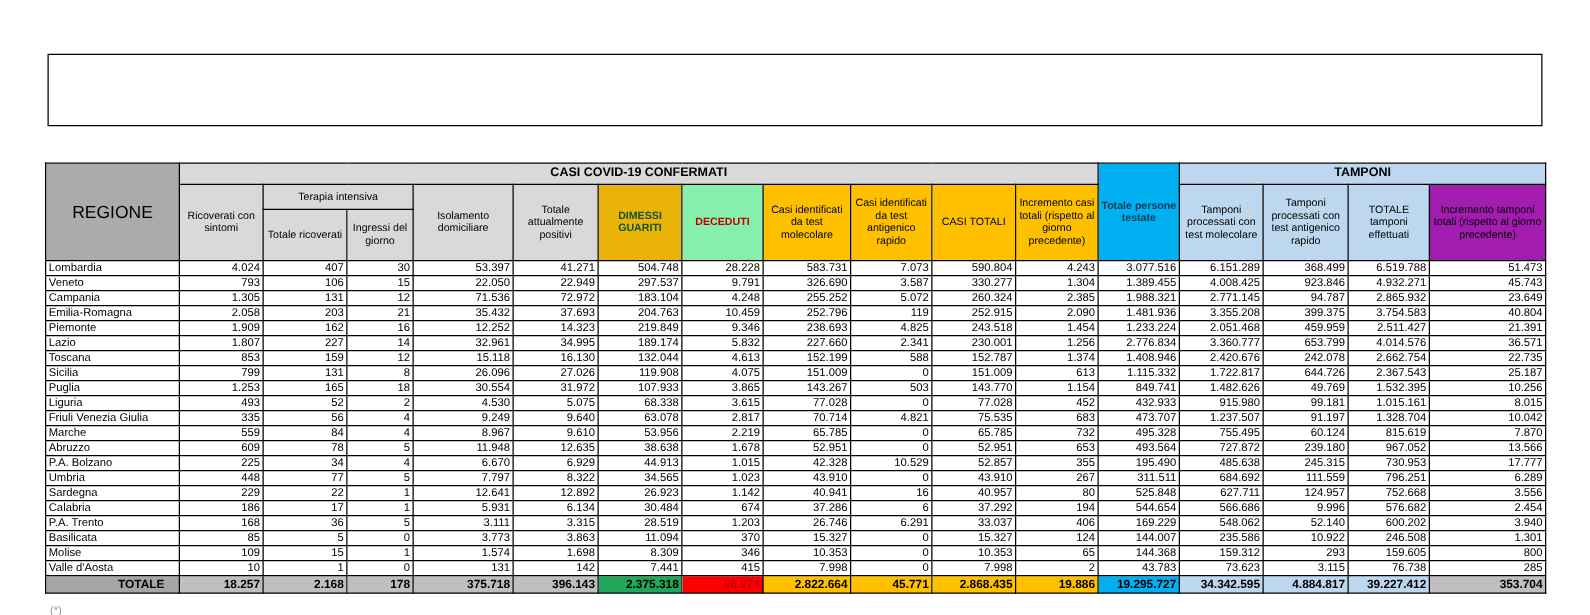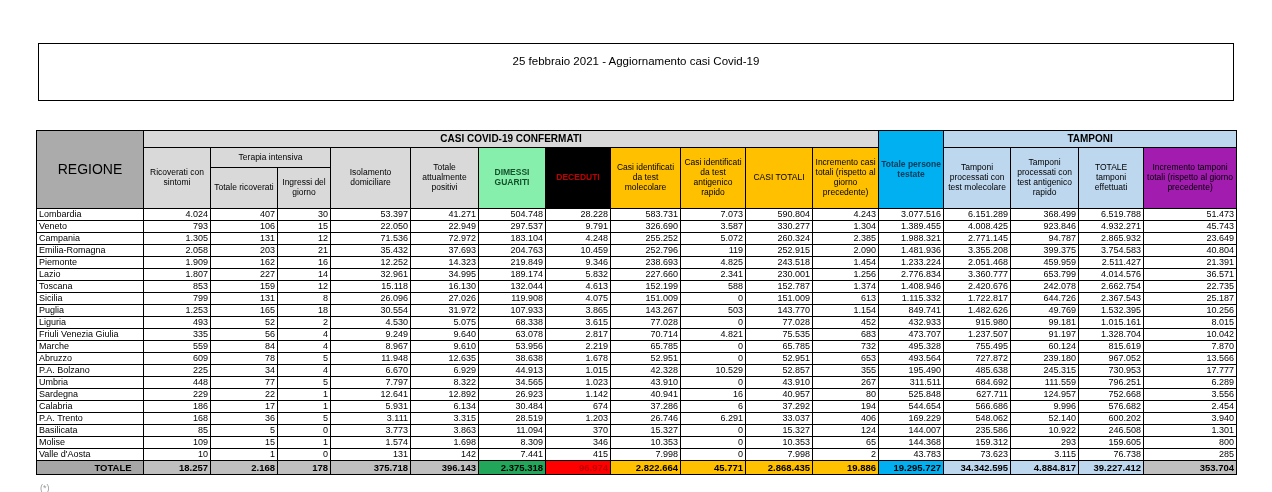--- a/index.html
+++ b/index.html
@@ -10,22 +10,22 @@
   .title-line1{margin-top:11px;font-size:11.5px;}
   .title-line2{margin-top:12px;font-size:11.5px;}
   table.covid{position:absolute;left:36px;top:130px;width:1200px;
        border-collapse:collapse;table-layout:fixed;}
   table.covid th,table.covid td{border:1px solid #000;overflow:hidden;
        white-space:normal;padding:0 2px;box-sizing:border-box;}
   thead th{font-size:8.5px;font-weight:normal;text-align:center;vertical-align:middle;
        background:#D9D9D9;line-height:1.15;}
   th.banner{font-weight:bold;font-size:10px;height:17px;}
   th.regione-h{background:#ABABAB;font-weight:normal;font-size:14px;}
-  th.green-h{background:#86efac;color:#14522B;font-weight:bold;}
-  th.red-h{background:#000000;color:#C00000;font-weight:bold;margin-top:40px;}
+  th.green-h{background:#eab308;color:#14522B;font-weight:bold;}
+  th.red-h{background:#86efac;color:#C00000;font-weight:bold;margin-top:40px;}
   th.yellow-h{background:#FFC000;}
   th.cyan-h{background:#00B0F0;color:#083A57;font-weight:bold;}
   th.blue-h{background:#BDD7EE;}
   th.blue-banner{background:#BDD7EE;font-weight:bold;font-size:10px;}
   th.grey-h{background:#a21caf;}
   tbody td{font-size:9px;height:11.5px;line-height:11px;background:#fff;}
   tbody td.region{text-align:left;}
   tbody td.num{text-align:right;}
   tr.totale td{font-weight:bold;font-size:9.5px;height:14px;line-height:13px;text-align:right;}
   tr.totale td.totale-label{background:#A6A6A6;text-align:center;padding-left:48px;}
@@ -34,21 +34,20 @@
   td.t-red{background:#FF0000;color:#C00000;}
   td.t-yellow{background:#FFC000;}
   td.t-cyan{background:#00B0F0;}
   td.t-blue{background:#BDD7EE;}
   .footnote{position:absolute;left:40px;top:483px;font-size:9px;color:#999;}
 </style>
 </head>
 <body>
 
 <div class="title-box">
-  <div class="title-line1">25 febbraio 2021 - Aggiornamento casi Covid-19</div>
 </div>
 
 <table class="covid">
   <colgroup>
     <col style="width:107px">
       <col style="width:67px">
       <col style="width:67px">
       <col style="width:53px">
     <col style="width:80px">
       <col style="width:68px">

